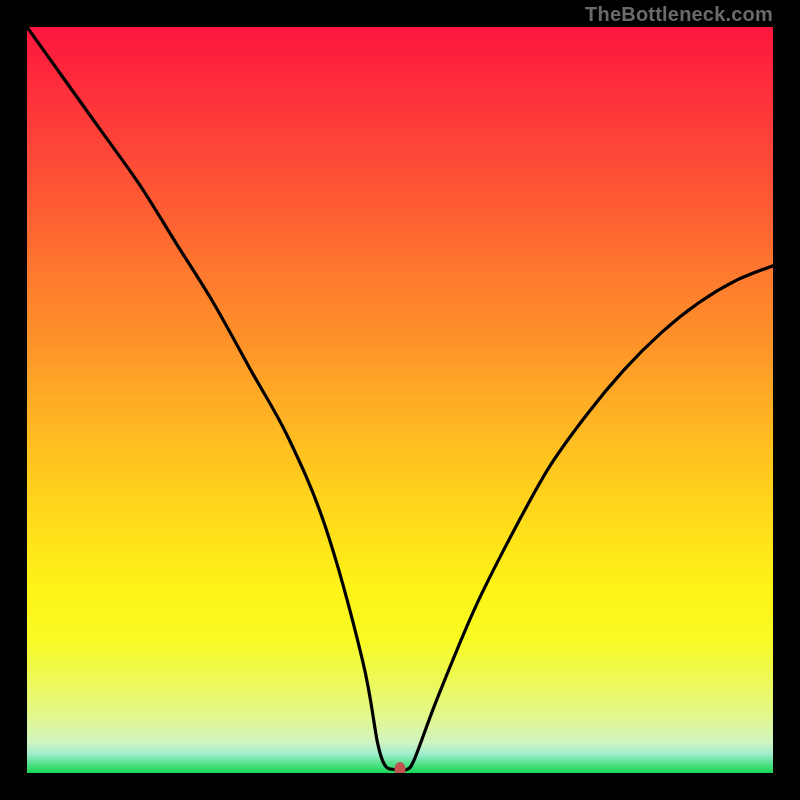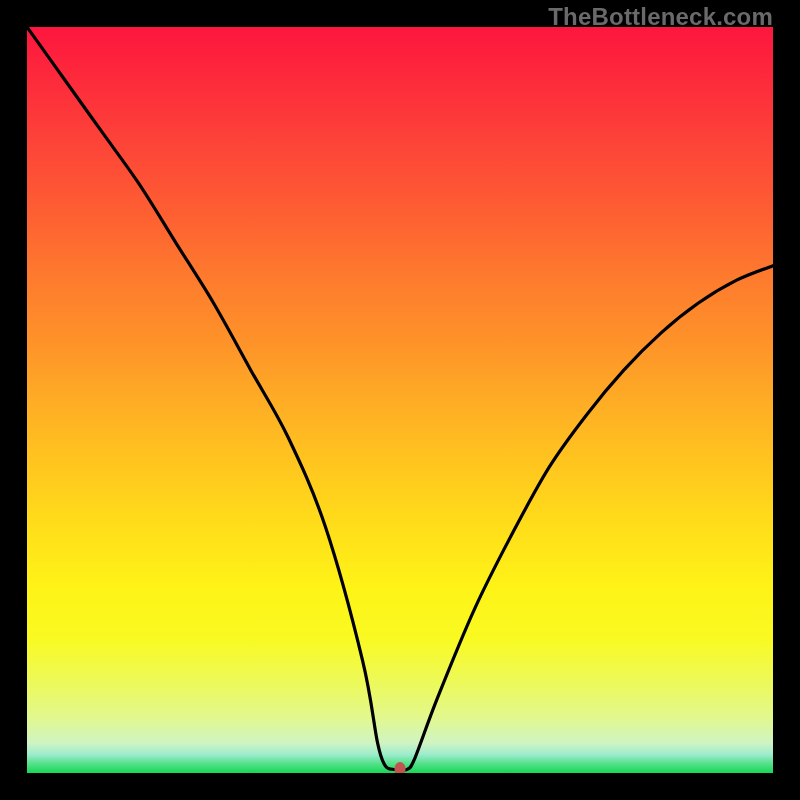--- a/index.html
+++ b/index.html
@@ -50,21 +50,21 @@
       #9eeccd 97.5%,
       #57e18e 98.7%,
       #17d754 100%
     );
   }
   .watermark {
     position: absolute;
     top: 3px;
     right: 27px;
     font-family: Arial, Helvetica, sans-serif;
-    font-size: 24px;
+    font-size: 20px;
     font-weight: bold;
     color: #6a6a6a;
     letter-spacing: 0.2px;
   }
   svg.curve {
     position: absolute;
     top: 0;
     left: 0;
     width: 100%;
     height: 100%;

